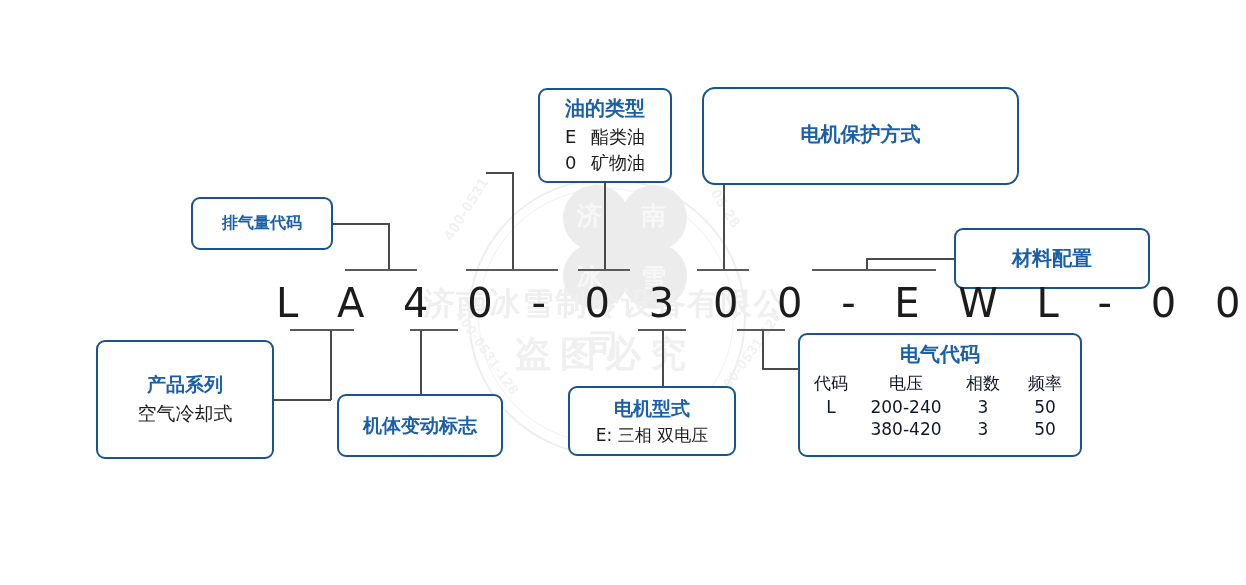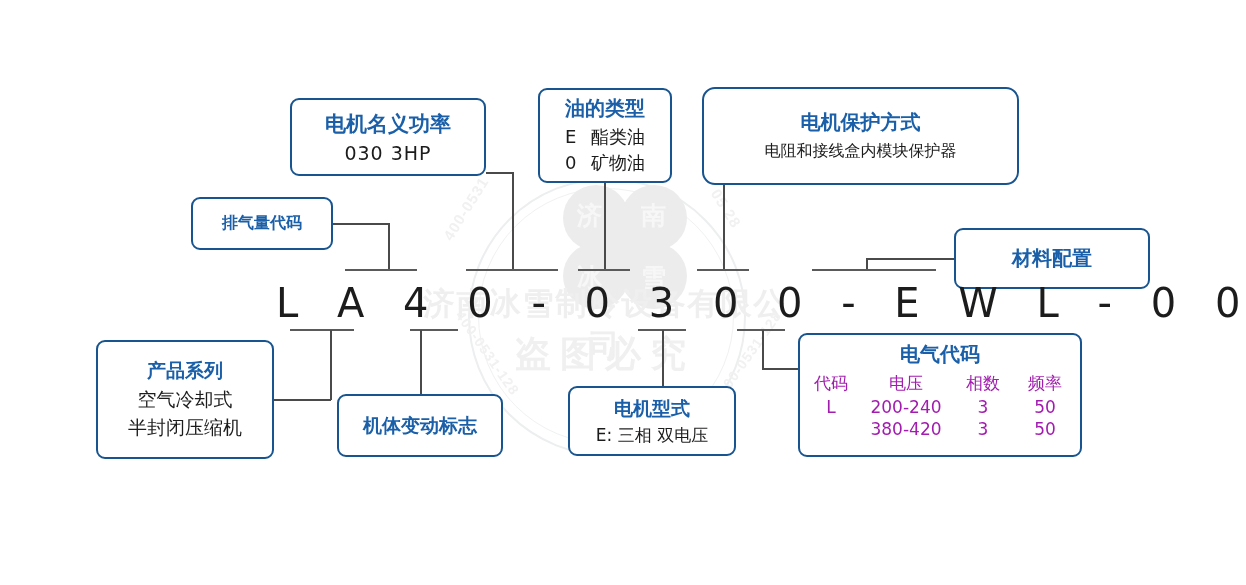--- a/index.html
+++ b/index.html
@@ -115,21 +115,21 @@
   #box-bodychange .title{font-size:19px;}
 
   #box-motortype{left:568px;top:386px;width:168px;height:70px;}
   #box-motortype .title{font-size:19px;margin-bottom:2px;}
   #box-motortype .line{font-size:17px;}
 
   #box-electric{left:798px;top:333px;width:284px;height:124px;
     justify-content:flex-start;padding-top:6px;}
   #box-electric .title{font-size:20px;margin-bottom:3px;}
   table.elec{border-collapse:collapse;font-family:"DejaVu Sans",sans-serif;
-    color:#a21caf;font-size:17px;}
+    color:#0f172a;font-size:17px;}
   table.elec th{font-weight:normal;padding:1px 6px;text-align:center;}
   table.elec td{padding:1px 6px;text-align:center;}
   table.elec .c-code{width:44px;}
   table.elec .c-volt{width:82px;}
   table.elec .c-ph{width:48px;}
   table.elec .c-freq{width:52px;margin-top:48px;}
 
   
   #model{
     position:absolute;left:276px;top:280px;
@@ -201,50 +201,44 @@
   <div class="ln lv" style="left:662px;top:330px;height:57px;"></div>
 
   <div class="seg" style="left:737px;top:329px;width:48px;"></div>
   <div class="ln lv" style="left:762px;top:330px;height:39px;"></div>
   <div class="ln lh" style="left:762px;top:368px;width:38px;"></div>
 
   <div class="box" id="box-displacement">
     <div class="title">排气量代码</div>
   </div>
 
-  <div class="box" id="box-power">
-    <div class="title">电机名义功率</div>
-    <div class="line">030    3HP</div>
-  </div>
 
   <div class="box" id="box-oil">
     <div class="title">油的类型</div>
     <div class="oilrow">
       <span class="oilcode">E</span>
       <span class="oilname">酯类油</span>
     </div>
     <div class="oilrow">
       <span class="oilcode">0</span>
       <span class="oilname">矿物油</span>
     </div>
   </div>
 
   <div class="box" id="box-protect">
     <div class="title">电机保护方式</div>
-    <div class="line">电阻和接线盒内模块保护器</div>
   </div>
 
   <div class="box" id="box-material">
     <div class="title">材料配置</div>
   </div>
 
   <div class="box" id="box-series">
     <div class="title">产品系列</div>
     <div class="line">空气冷却式</div>
-    <div class="line">半封闭压缩机</div>
   </div>
 
   <div class="box" id="box-bodychange">
     <div class="title">机体变动标志</div>
   </div>
 
   <div class="box" id="box-motortype">
     <div class="title">电机型式</div>
     <div class="line">E: 三相 双电压</div>
   </div>

